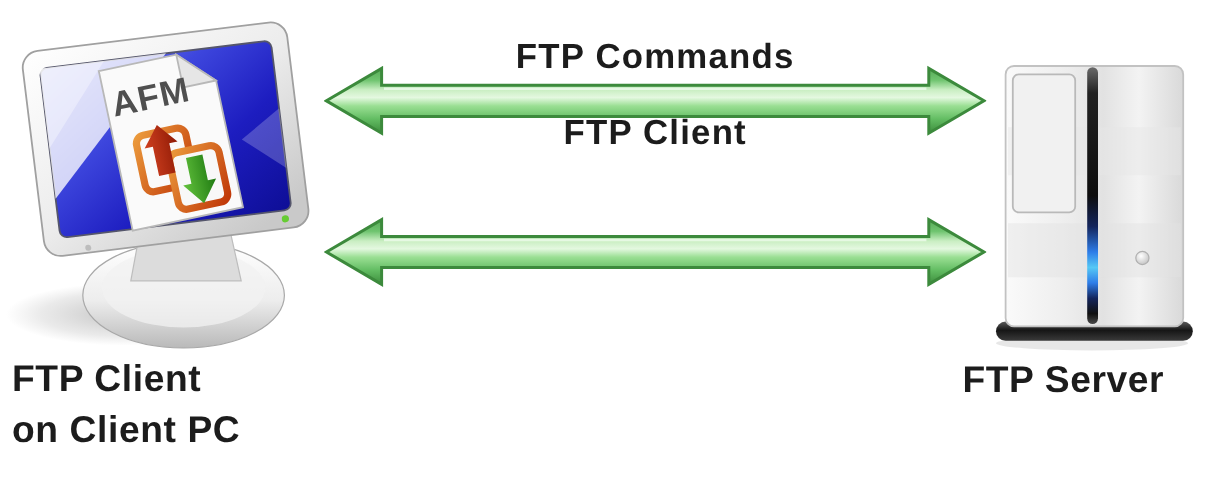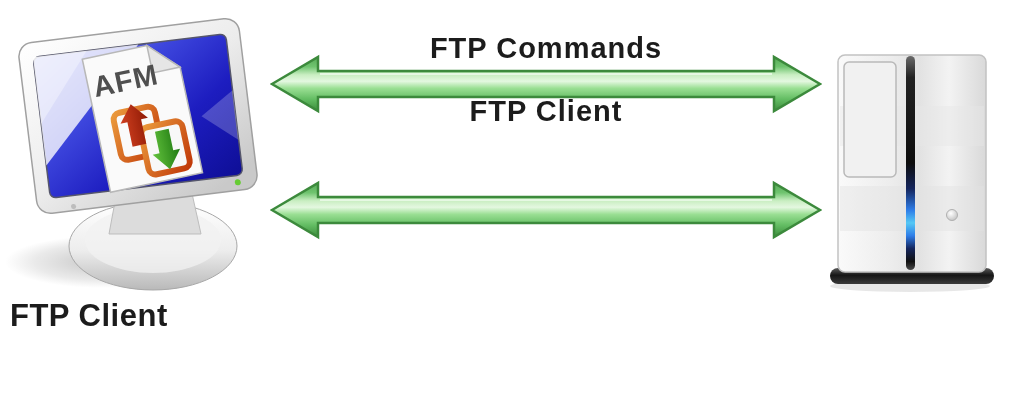--- a/index.html
+++ b/index.html
@@ -183,15 +183,17 @@
     <rect x="10" y="9" width="148" height="217" rx="7" fill="url(#sBody)" stroke="#c2c2c2" stroke-width="1.5"></rect>
     <rect x="12" y="60" width="144" height="40" fill="#e6e6e6" opacity="0.45"></rect>
     <rect x="12" y="140" width="144" height="45" fill="#e2e2e2" opacity="0.45"></rect>
     <rect x="16" y="16" width="52" height="115" rx="5" fill="#f1f1f1" stroke="#b9b9b9" stroke-width="1.5"></rect>
     <rect x="78" y="10" width="9" height="214" rx="4.5" fill="url(#sGroove)"></rect>
     <circle cx="124" cy="169" r="5.5" fill="url(#sBtn)" stroke="#b0b0b0" stroke-width="1"></circle>
   </svg>
 
   <div class="device-label client-label">
     <div>FTP Client</div>
+    <div>on Client PC</div>
   </div>
+  <div class="device-label server-label">FTP Server</div>
 
 </div>
 
 </body></html>

